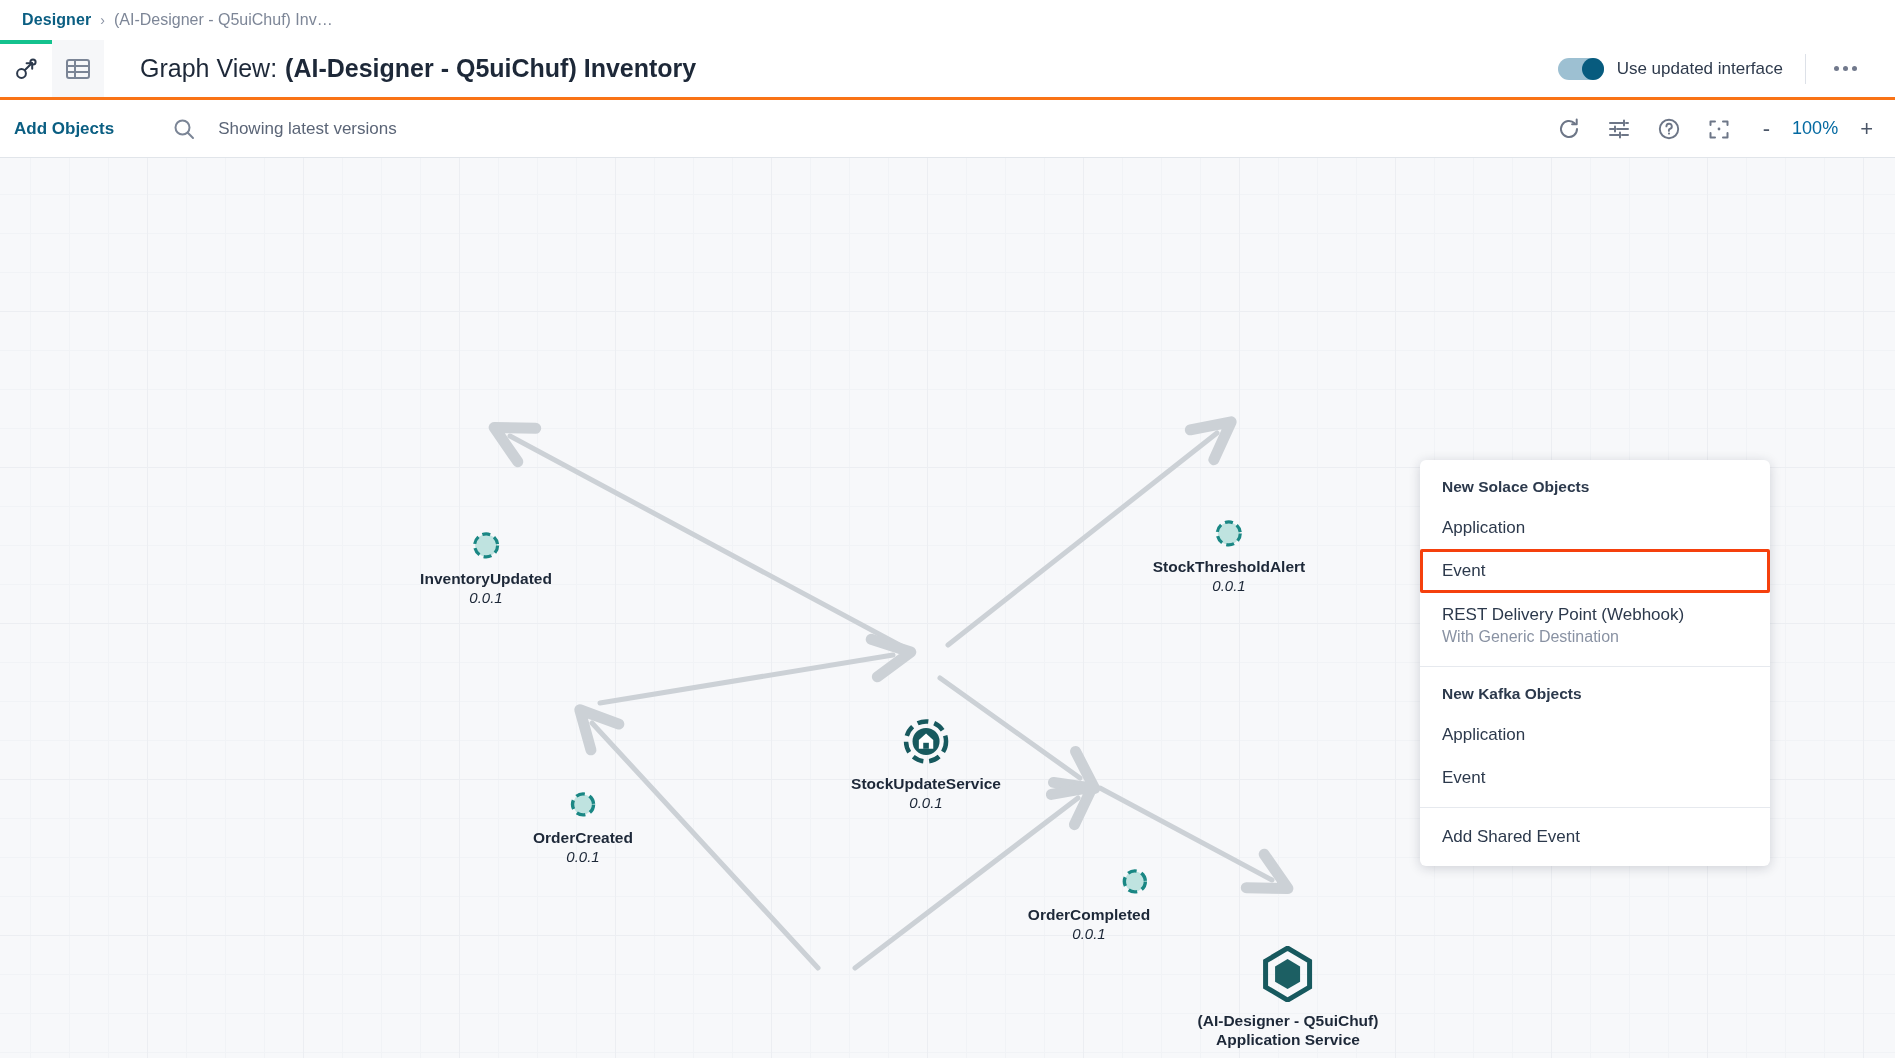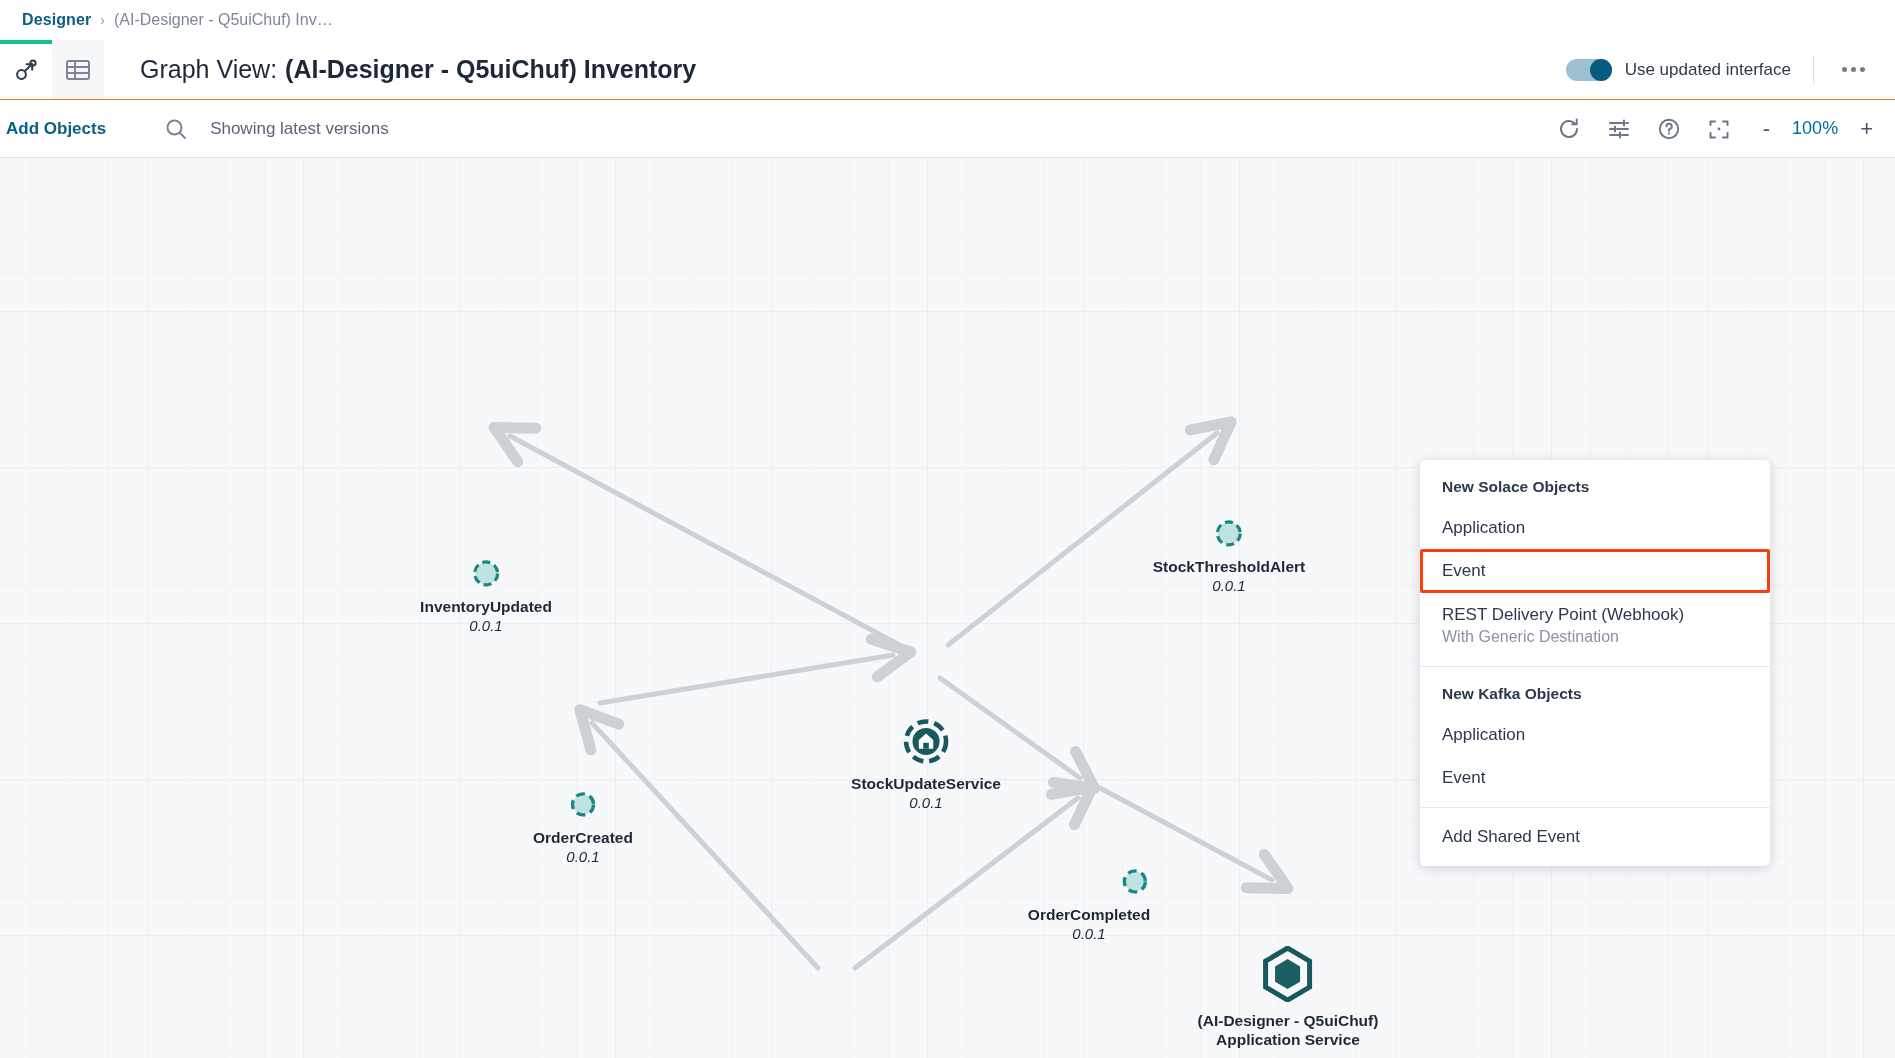--- a/index.html
+++ b/index.html
@@ -32,21 +32,21 @@
   .crumb-current {
     color: #7d8697;
     font-weight: 400;
   }
 
   
   .title-row {
     height: 60px;
     display: flex; align-items: stretch;
     background: #fff;
-    border-bottom: 1px solid #f97316;
+    border-bottom: 3px solid #f97316;
     position: relative;
   }
   .tabs { display: flex; align-items: stretch; }
   .tab {
     width: 52px;
     display: flex; align-items: center; justify-content: center;
     position: relative;
     cursor: pointer;
     background: #fff;
   }
@@ -64,21 +64,21 @@
     font-size: 25px;
     color: #1d2838;
     white-space: nowrap;
   }
   .title-prefix { font-weight: 400; }
   .title-main { font-weight: 700; margin-left: 8px; }
 
   .title-right {
     margin-left: auto;
     display: flex; align-items: center;
-    padding-right: 24px;
+    padding-right: 32px;
     gap: 0px;
   }
   .toggle-wrap { display: flex; align-items: center; gap: 13px; }
   .toggle {
     width: 46px; height: 22px;
     border-radius: 11px;
     background: #9dc0d2;
     position: relative;
     cursor: pointer;
   }
@@ -107,21 +107,21 @@
     width: 5px; height: 5px; border-radius: 50%;
     background: #71798c; display: block;
   }
 
   
   .toolbar {
     height: 58px;
     display: flex; align-items: center;
     background: #fff;
     border-bottom: 1px solid #e1e5ea;
-    padding: 0 22px 0 6px;
+    padding: 0 22px 0 14px;
     position: relative;
   }
   .add-objects {
     color: #0a5e82; font-weight: 700; font-size: 17px;
     cursor: pointer;
   }
   .tb-search { margin-left: 58px; cursor: pointer; display:flex; }
   .showing-latest {
     margin-left: 22px;
     color: #5b6577; font-size: 17px;
@@ -322,21 +322,21 @@
       <line x1="940" y1="520" x2="1080" y2="620" marker-end="url(#arrow)"></line>
 
       <line x1="818" y1="810" x2="592" y2="565" marker-end="url(#arrow)"></line>
 
       <line x1="855" y1="810" x2="1078" y2="640" marker-end="url(#arrow)"></line>
 
       <line x1="1100" y1="630" x2="1272" y2="722" marker-end="url(#arrow)"></line>
     </g>
   </svg>
 
-  <div class="node" style="left:486px; top:439px;">
+  <div class="node" style="left:486px; top:411px;">
     <span class="glyph">
       <svg width="30" height="30" viewBox="0 0 30 30">
         <circle cx="15" cy="15" r="11" fill="#bfe3e0"></circle>
         <circle cx="15" cy="15" r="11.5" fill="none" stroke="#1a8784" stroke-width="3.2" stroke-dasharray="8 4.5"></circle>
       </svg>
     </span>
     <div class="labels">
       <div class="nlabel">InventoryUpdated</div>
       <div class="nver">0.0.1</div>
     </div>

